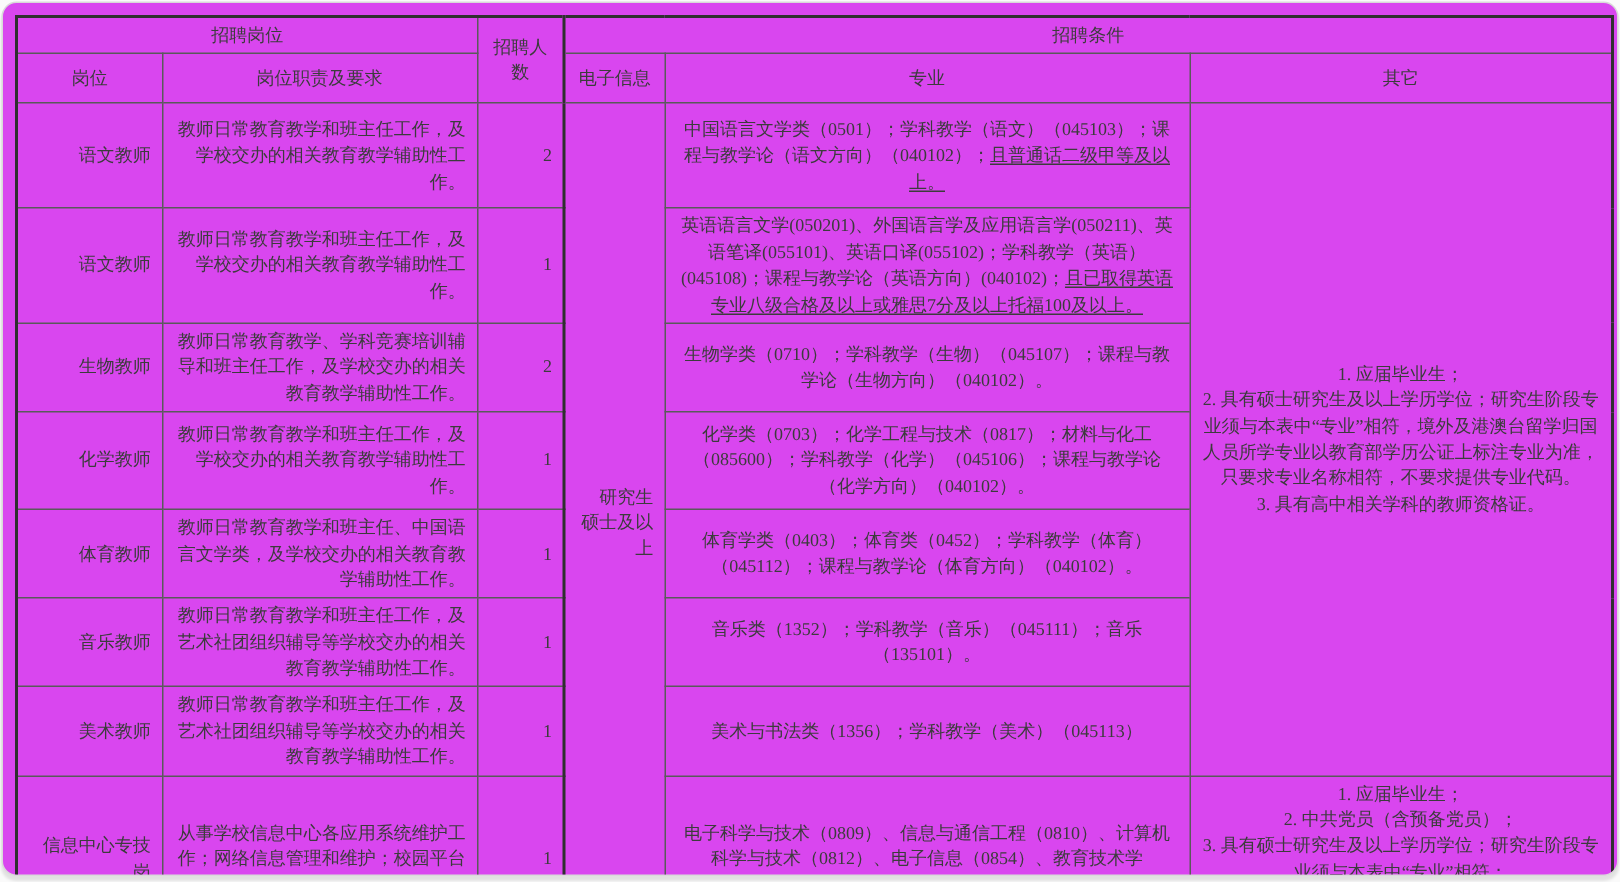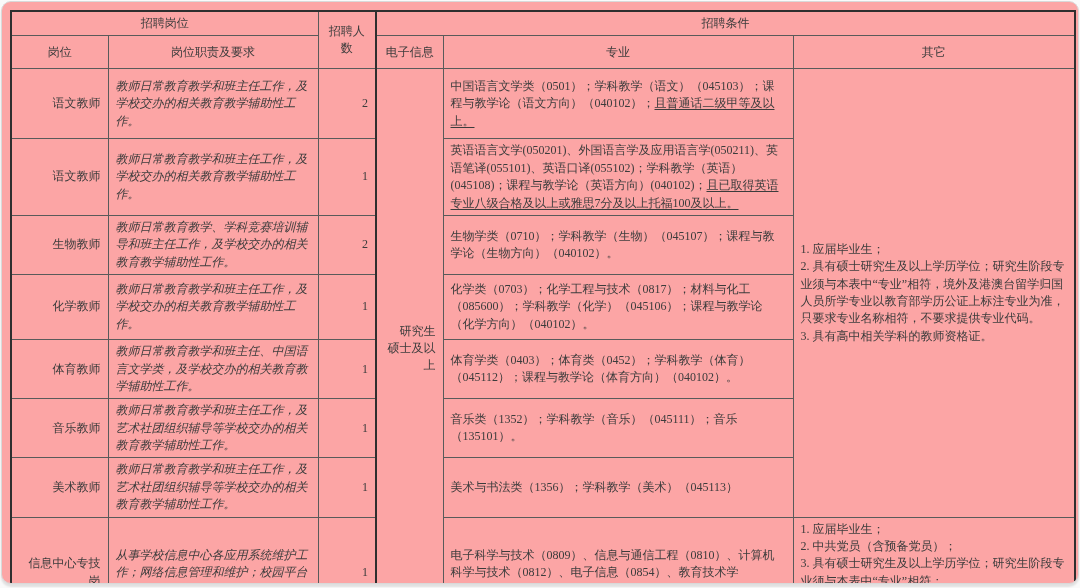--- a/index.html
+++ b/index.html
@@ -5,21 +5,21 @@
   * { box-sizing: border-box; }
   html, body {
     margin: 0; padding: 0;
     width: 1080px; height: 588px;
     background: #fafafa;
     font-family: "Liberation Serif", "DejaVu Serif", serif;
   }
   .card {
     position: absolute;
     left: 1px; top: 1px; right: 1px; bottom: 4px;
-    background: #fca5a5;
+    background: #d946ef;
     border: 1px solid #d9d9d9;
     border-radius: 10px;
     box-shadow: 0 3px 2px rgba(0,0,0,0.10);
     overflow: hidden;
   }
   table.recruit {
     position: absolute;
     left: 8px; top: 8px;
     width: 1064px;
     border-collapse: collapse;
@@ -30,25 +30,25 @@
   table.recruit th, table.recruit td {
     border: 1px solid #5a5a5a;
     font-weight: 400;
     vertical-align: middle;
     padding: 3px 7px;
     font-size: 12px;
     line-height: 1.45;
   }
   th.hdr { font-size: 13px; text-align: center; }
   td.center { text-align: right; }
-  td.left { text-align: left; }
+  td.left { text-align: center; }
   .pre { white-space: pre-line; }
   .thick-left { border-left: 2px solid #2f2f2f !important; }
   .u { text-decoration: underline; text-underline-offset: 2px; }
-  .duty { text-align: left; font-style: italic; }
+  .duty { text-align: right; }
 </style>
 </head>
 <body>
 
 <div class="card">
   <table class="recruit">
     <colgroup>
       <col style="width:97px">
         <col style="width:210px">
         <col style="width:58px">

